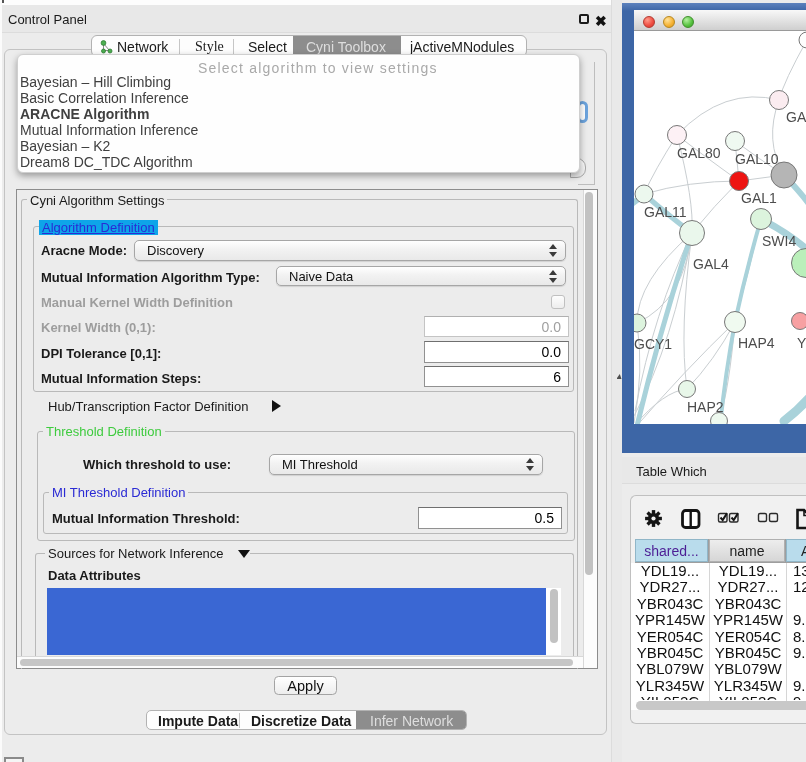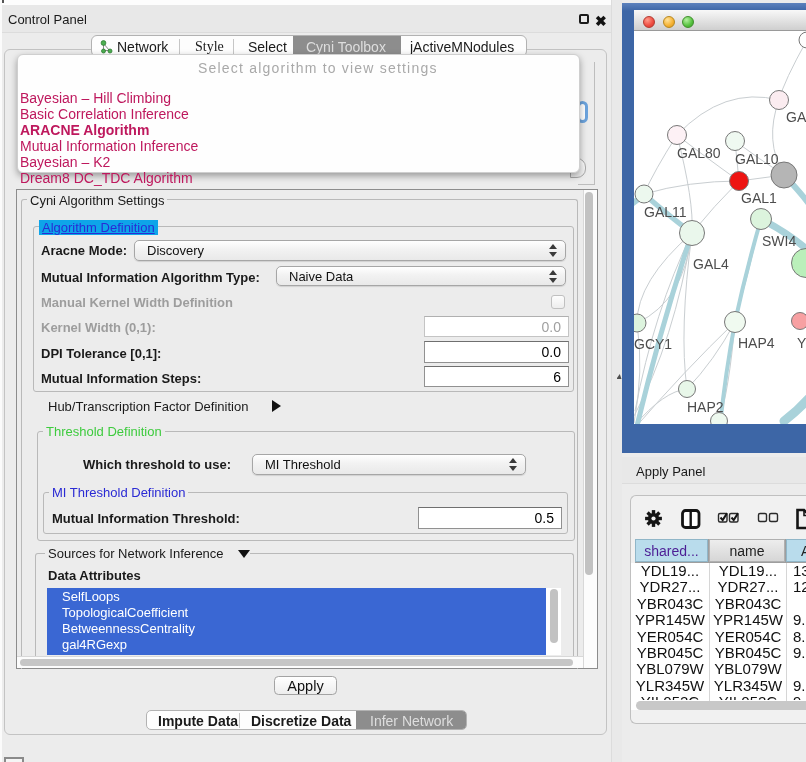--- a/index.html
+++ b/index.html
@@ -103,63 +103,62 @@
   <div class="fv">6</div>
 </div>
 
 <div class="abs lbl" style="left:48px;top:399px;">Hub/Transcription Factor Definition</div>
 <div class="abs" style="left:272px;top:400px;width:0;height:0;border-top:6px solid transparent;border-bottom:6px solid transparent;border-left:9px solid #111;"></div>
 
 <div class="fieldset" style="left:37px;top:431px;width:538px;height:110px;"></div>
 <div class="abs lbl green" style="left:43px;top:424px;background:#ececec;padding:0 3px;">Threshold Definition</div>
 
 <div class="abs lbl bold" style="left:83px;top:457px;">Which threshold to use:</div>
-<div class="combo" style="left:252px;top:454px;width:274px;height:21px;">
+<div class="combo" style="left:269px;top:454px;width:274px;height:21px;">
   <div class="ctext">MI Threshold</div>
   <div class="carrows" style="right:8px;top:3px;"></div>
 </div>
 
 <div class="fieldset" style="left:43px;top:492px;width:525px;height:42px;"></div>
 <div class="abs lbl blue" style="left:49px;top:485px;background:#ececec;padding:0 3px;">MI Threshold Definition</div>
 
 <div class="abs lbl bold" style="left:52px;top:511px;">Mutual Information Threshold:</div>
 <div class="field" style="left:418px;top:507px;width:144px;height:22px;">
   <div class="fv">0.5</div>
 </div>
 
 <div class="abs" style="left:35px;top:553px;width:539px;height:103px;border:1px solid #b9b9b9;border-bottom:none;border-radius:3px 3px 0 0;"></div>
 <div class="abs lbl" style="left:45px;top:546px;background:#ececec;padding:0 26px 0 3px;">Sources for Network Inference</div>
 <div class="abs" style="left:238px;top:550px;width:0;height:0;border-left:6px solid transparent;border-right:6px solid transparent;border-top:8px solid #111;"></div>
 
 <div class="abs lbl bold" style="left:48px;top:568px;">Data Attributes</div>
 
 <div class="abs" style="left:47px;top:588px;width:514px;height:67px;background:#fff;overflow:hidden;">
   <div class="abs" style="left:0;top:0;width:499px;height:67px;background:#3a67d3;"></div>
-  <div class="abs" style="left:15px;top:1px;font-size:13px;color:#fff;line-height:16px;">SelfLoops<br>TopologicalCoefficient<br>BetweennessCentrality<br>gal4RGexp</div>
   <div class="abs" style="left:503px;top:1px;width:8px;height:54px;background:#c2c2c2;border-radius:4px;"></div>
 </div>
 
 <div class="abs" style="left:583px;top:190px;width:14px;height:478px;background:#fcfcfc;border-left:1px solid #d8d8d8;"></div>
 <div class="abs" style="left:585px;top:192px;width:8px;height:383px;background:#c2c2c2;border-radius:4px;"></div>
 <div class="abs" style="left:17px;top:656px;width:566px;height:12px;background:#fcfcfc;border-top:1px solid #d8d8d8;"></div>
 <div class="abs" style="left:20px;top:659px;width:553px;height:7px;background:#c6c6c6;border-radius:3.5px;"></div>
 
 <div class="abs" style="left:274px;top:676px;width:63px;height:19px;border:1px solid #a3a3a3;border-radius:4.5px;background:linear-gradient(#fff,#ededed);text-align:center;font-size:14.5px;color:#111;line-height:18px;">Apply</div>
 
 <div class="abs" style="left:146px;top:710px;width:321px;height:20px;background:#fdfdfd;border:1px solid #b2b2b2;border-radius:5px;overflow:hidden;">
   <div class="abs" style="left:92px;top:2px;width:1px;height:15px;background:#c6c6c6;"></div>
   <div class="abs" style="left:209px;top:0;width:112px;height:20px;background:#8d8d8d;"></div>
   <div class="abs" style="left:11px;top:1.5px;font-size:14px;font-weight:bold;color:#1a1a1a;white-space:nowrap;">Impute Data</div>
   <div class="abs" style="left:104px;top:1.5px;font-size:14px;font-weight:bold;color:#1a1a1a;white-space:nowrap;">Discretize Data</div>
   <div class="abs" style="left:223px;top:1.5px;font-size:14px;color:#dedede;white-space:nowrap;">Infer Network</div>
 </div>
 
 <div class="abs" style="left:17px;top:54px;width:563px;height:119px;background:#fefefe;border:1px solid #cfcfcf;border-radius:6px;box-shadow:0 3px 7px rgba(0,0,0,0.35);"></div>
 <div class="abs" style="left:198px;top:60px;font-size:14px;letter-spacing:1.2px;color:#a9a9a9;">Select algorithm to view settings</div>
-<div class="abs" style="left:20px;top:74px;font-size:14px;color:#be185d;line-height:16px;white-space:nowrap;margin-top:16px;">Bayesian – Hill Climbing<br>Basic Correlation Inference<br><b>ARACNE Algorithm</b><br>Mutual Information Inference<br>Bayesian – K2<br>Dream8 DC_TDC Algorithm</div>
+<div class="abs" style="left:20px;top:74px;font-size:14px;color:#404040;line-height:16px;white-space:nowrap;">Bayesian – Hill Climbing<br>Basic Correlation Inference<br><b>ARACNE Algorithm</b><br>Mutual Information Inference<br>Bayesian – K2<br>Dream8 DC_TDC Algorithm</div>
 
 <div class="abs" style="left:4px;top:757px;width:20px;height:14px;border:2px solid #8a8a8a;background:#f5f5f5;"></div>
 
 <div class="abs" style="left:612px;top:0;width:10px;height:762px;background:#e9e9e9;"></div>
 <div class="abs" style="left:611px;top:0;width:1px;height:762px;background:#dcdcdc;"></div>
 <div class="abs" style="left:617px;top:374px;width:5px;height:5px;background:#4f4f4f;clip-path:polygon(0 80%,55% 0,90% 100%,0 100%);"></div>
 
 <div class="abs" style="left:622px;top:3px;width:184px;height:450px;background:#3d66a6;">
   <div class="abs" style="left:0;top:0;width:184px;height:8px;background:linear-gradient(#5d82bd,#3d66a6);"></div>
 </div>
@@ -231,21 +230,21 @@
     <text x="128" y="215">SWI4</text>
     <text x="59" y="238">GAL4</text>
     <text x="0" y="318">GCY1</text>
     <text x="104" y="317">HAP4</text>
     <text x="163" y="317">Y</text>
     <text x="53" y="381">HAP2</text>
   </g>
 </svg>
 
 <div class="abs" style="left:622px;top:457px;width:184px;height:27px;background:#e8e8e8;border-bottom:1px solid #dcdcdc;">
-  <div class="abs" style="left:14px;top:7px;font-size:13px;color:#1a1a1a;">Apply Panel</div>
+  <div class="abs" style="left:14px;top:7px;font-size:13px;color:#1a1a1a;">Table Which</div>
 </div>
 
 <div class="abs" style="left:630px;top:495px;width:180px;height:229px;border:1px solid #c0c0c0;border-radius:6px 0 0 6px;background:#f1f1f1;border-right:none;"></div>
 
 <svg class="abs" style="left:644px;top:508px;" width="162" height="22" viewBox="0 0 162 22">
 
   <g transform="translate(9.5,10.5)">
     <g fill="#151515">
       <circle r="5.6"></circle>
       <rect x="-1.7" y="-8.4" width="3.4" height="4"></rect>

